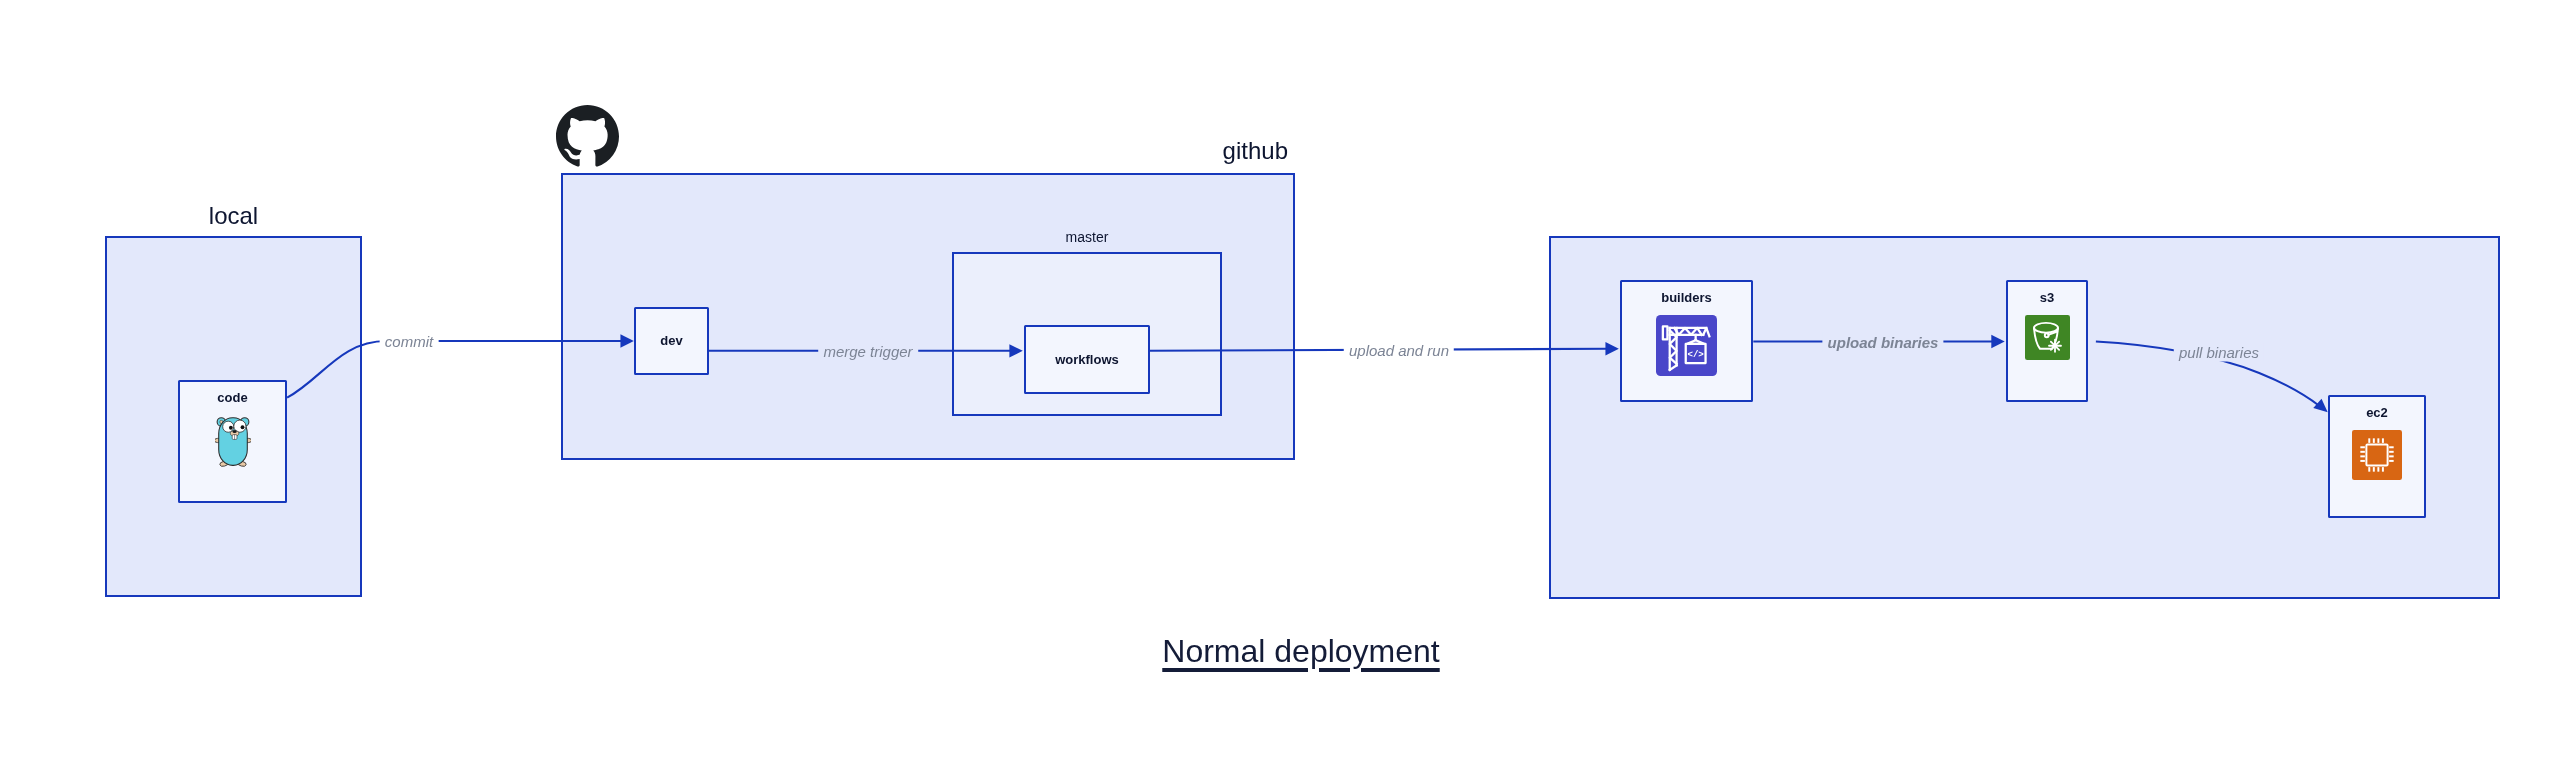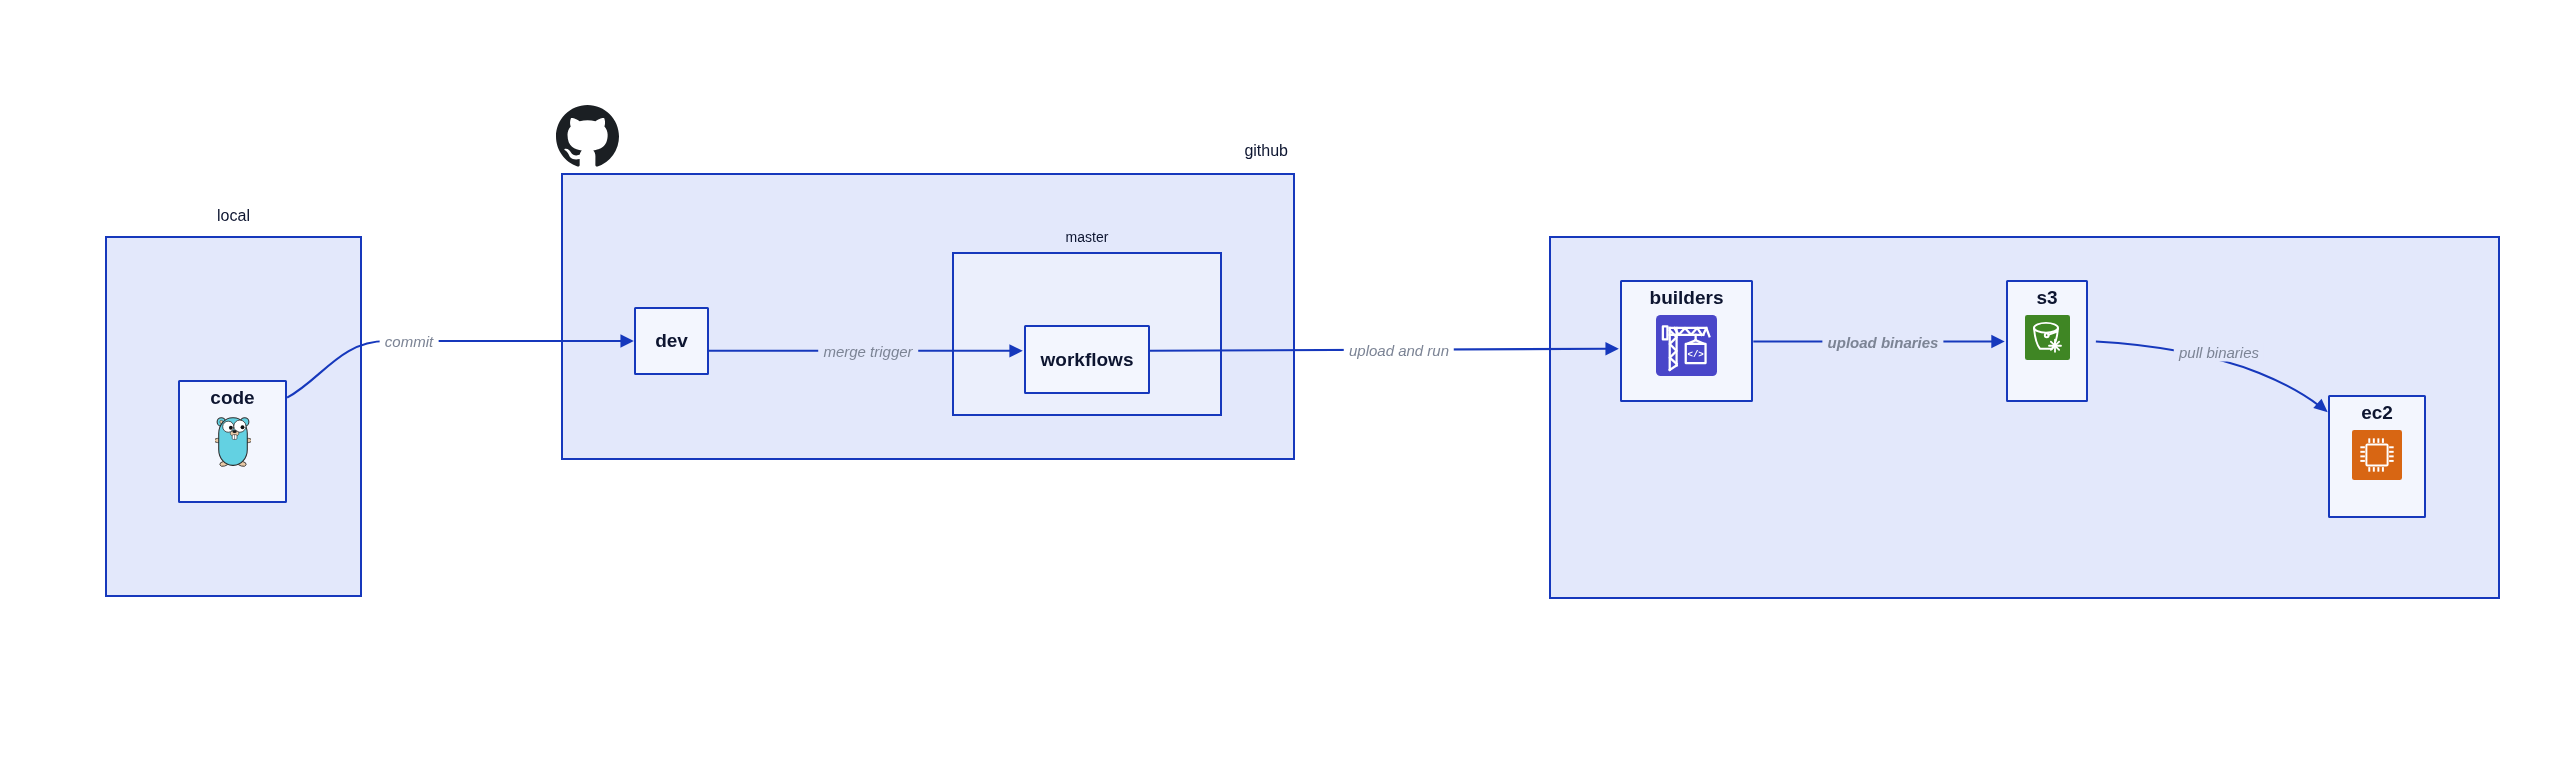--- a/index.html
+++ b/index.html
@@ -13,27 +13,27 @@
   html,body{margin:0;padding:0;background:#fff;}
   #canvas{
     position:relative;width:2604px;height:781px;background:#ffffff;overflow:hidden;
     font-family:"Liberation Sans",sans-serif;
   }
   .box{position:absolute;box-sizing:border-box;border:2.6px solid var(--blue);}
   .container-box{background:var(--container-fill);}
   .container-box.nested{background:var(--inner-container-fill);}
   .node-box{background:var(--node-fill);border-radius:1.5px;display:flex;flex-direction:column;align-items:center;}
   .container-label{
-    position:absolute;color:var(--text-dark);font-size:16px;line-height:29px;white-space:nowrap;
+    position:absolute;color:var(--text-dark);font-size:24px;line-height:29px;white-space:nowrap;
   }
   .container-label.centered{text-align:center;}
   .container-label.right-aligned{text-align:right;}
   .container-label.small{font-size:14px;}
   .node-label{
-    color:var(--text-dark);font-weight:bold;font-size:19px;line-height:17.5px;white-space:nowrap;
+    color:var(--text-dark);font-weight:bold;font-size:13px;line-height:17.5px;white-space:nowrap;
   }
   .node-box .pad-top{margin-top:7.2px;}
   .node-box.center-label{justify-content:center;}
   .icon-wrap{margin-top:8.2px;display:block;}
   .edge-svg{position:absolute;left:0;top:0;pointer-events:none;}
   .edge-label{
     position:absolute;transform:translate(-50%,-50%);
     font-style:italic;font-size:15px;color:var(--edge-label);
     padding:1px 5.2px;white-space:nowrap;
   }
@@ -183,15 +183,16 @@
       <polygon points="4518,800 4490,792 4506,774"></polygon>
     </g>
   </svg>
 
   <div class="edge-label on-white" style="left:409px;top:341px;">commit</div>
   <div class="edge-label on-fill" style="left:868px;top:351px;">merge trigger</div>
   <div class="edge-label on-white" style="left:1399px;top:350px;">upload and run</div>
   <div class="edge-label on-fill" style="left:1883px;top:342px;font-weight:bold;">upload binaries</div>
   <div class="edge-label on-fill" style="left:2219px;top:352px;">pull binaries</div>
 
+  <div class="diagram-title">Normal deployment</div>
 
 </div>
 
 
 </body></html>

